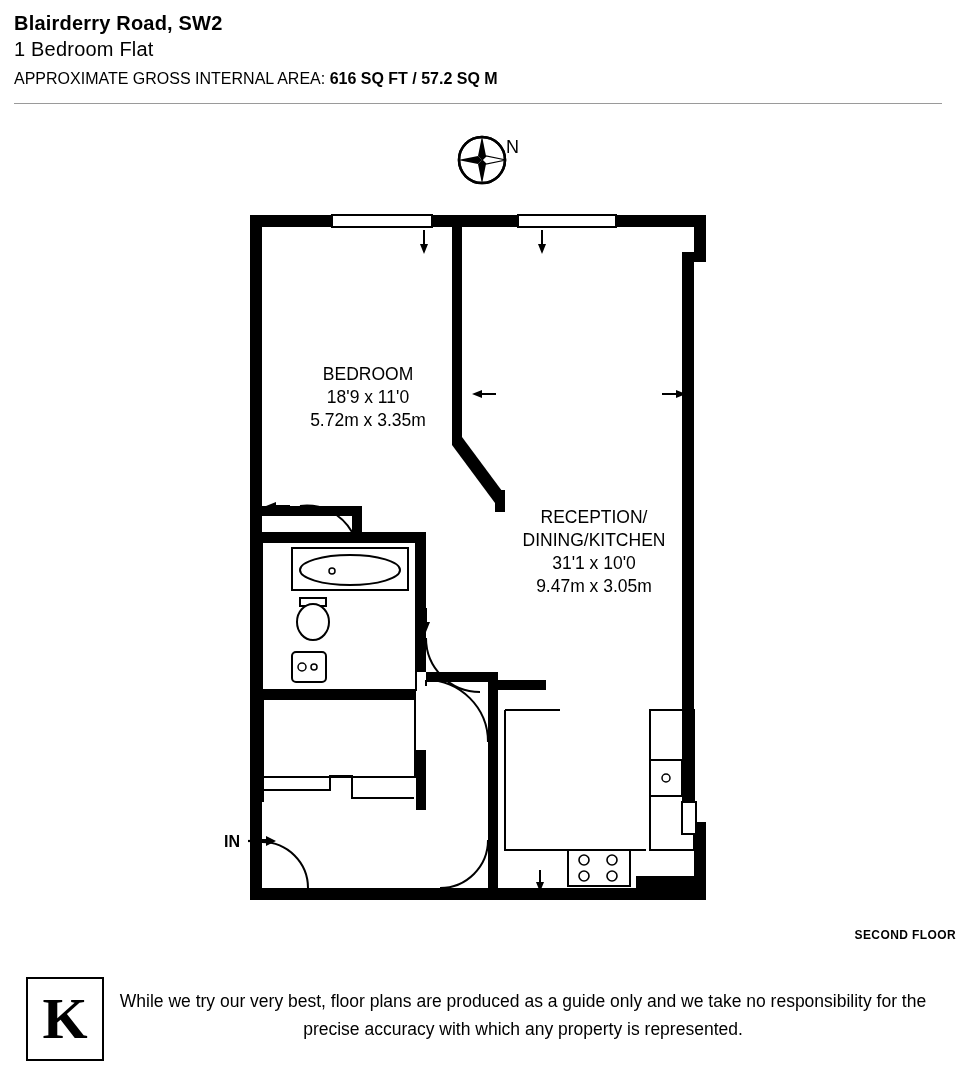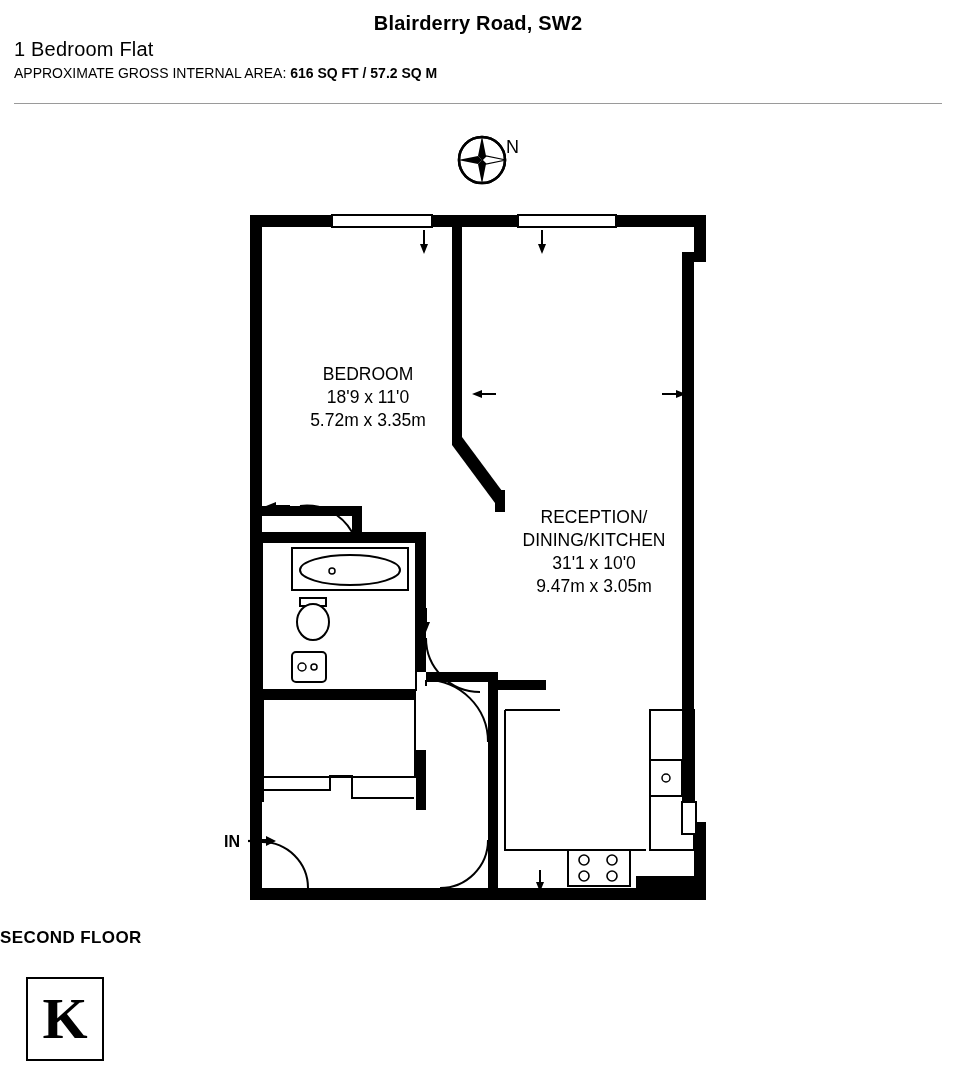--- a/index.html
+++ b/index.html
@@ -17,28 +17,28 @@
   }
 
   
   .hdr {
     position: absolute;
     left: 14px; top: 10px; width: 928px;
   }
   .hdr-line1 {
     font-size: 20px; font-weight: bold; letter-spacing: .2px;
     line-height: 26px;
-    text-align: center;
   }
   .hdr-line2 {
     font-size: 20px; font-weight: normal; letter-spacing: .2px;
     line-height: 26px;
   }
   .hdr-area {
-    font-size: 14px;
+    margin-top: 6px;
+    font-size: 16px;
     line-height: 22px;
     white-space: nowrap;
   }
   .hdr-area b { font-weight: bold; }
   .hdr-rule {
     position: absolute;
     left: 14px; top: 103px; width: 928px; height: 1px;
     background: #9a9a9a;
   }
 
@@ -56,22 +56,22 @@
   .plan {
     position: absolute;
     left: 0; top: 190px;
     width: 956px; height: 740px;
   }
   .plan svg { display:block; }
 
   .floorlabel {
     position: absolute;
     left: 0; top: 928px; width: 956px;
-    text-align: left;
-    font-size: 17px; font-weight: bold;
+    text-align: right;
+    font-size: 12px; font-weight: bold;
     letter-spacing: .4px;
   }
 
   
   .footer {
     position: absolute;
     left: 0; top: 975px; width: 956px; height: 95px;
   }
   .logo-box {
     position: absolute;
@@ -252,15 +252,16 @@
       </g>
     </svg>
   </div>
 
   <div class="floorlabel">SECOND FLOOR</div>
 
   <div class="footer">
     <div class="logo-box">
       <div class="logo-k">K</div>
     </div>
+    <div class="disclaimer">While we try our very best, floor plans are produced as a guide only and we take no responsibility for the precise accuracy with which any property is represented.</div>
   </div>
 
 </div>
 
 </body></html>

